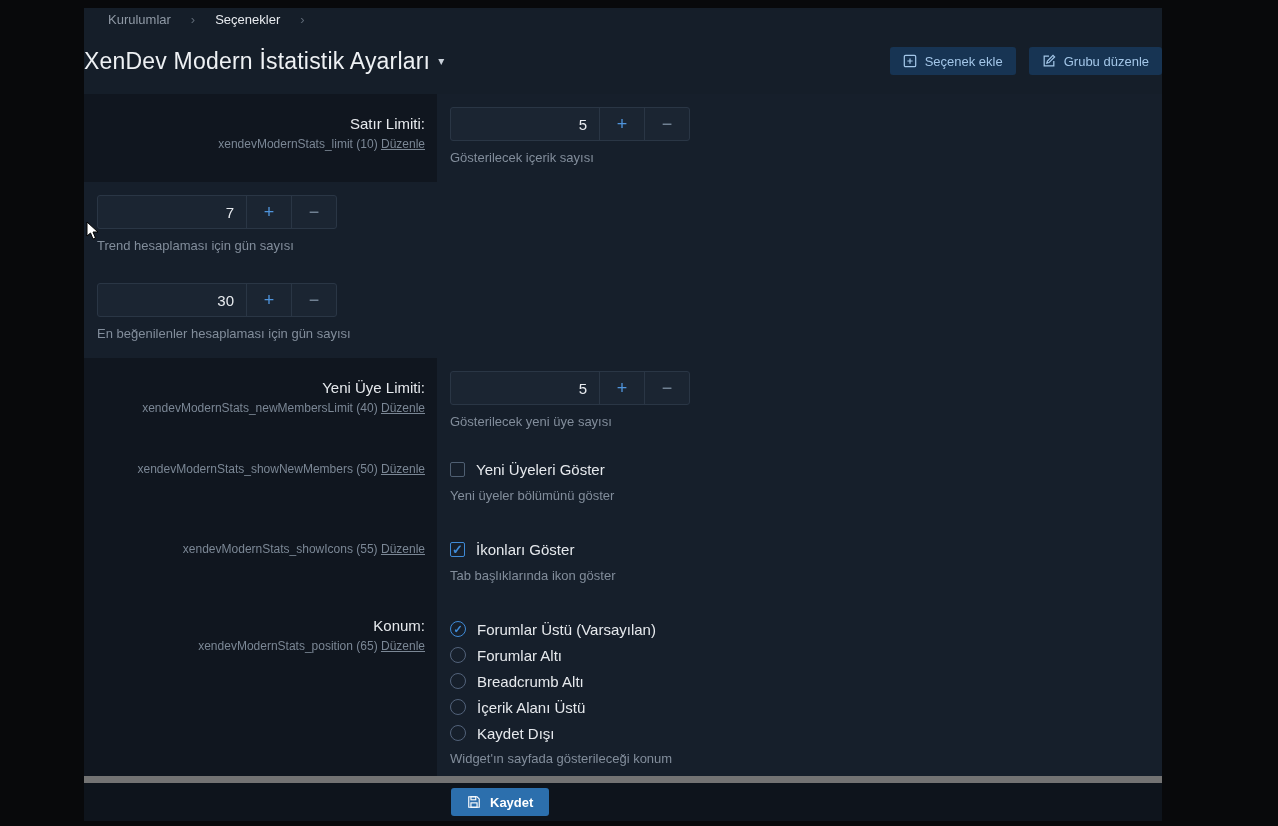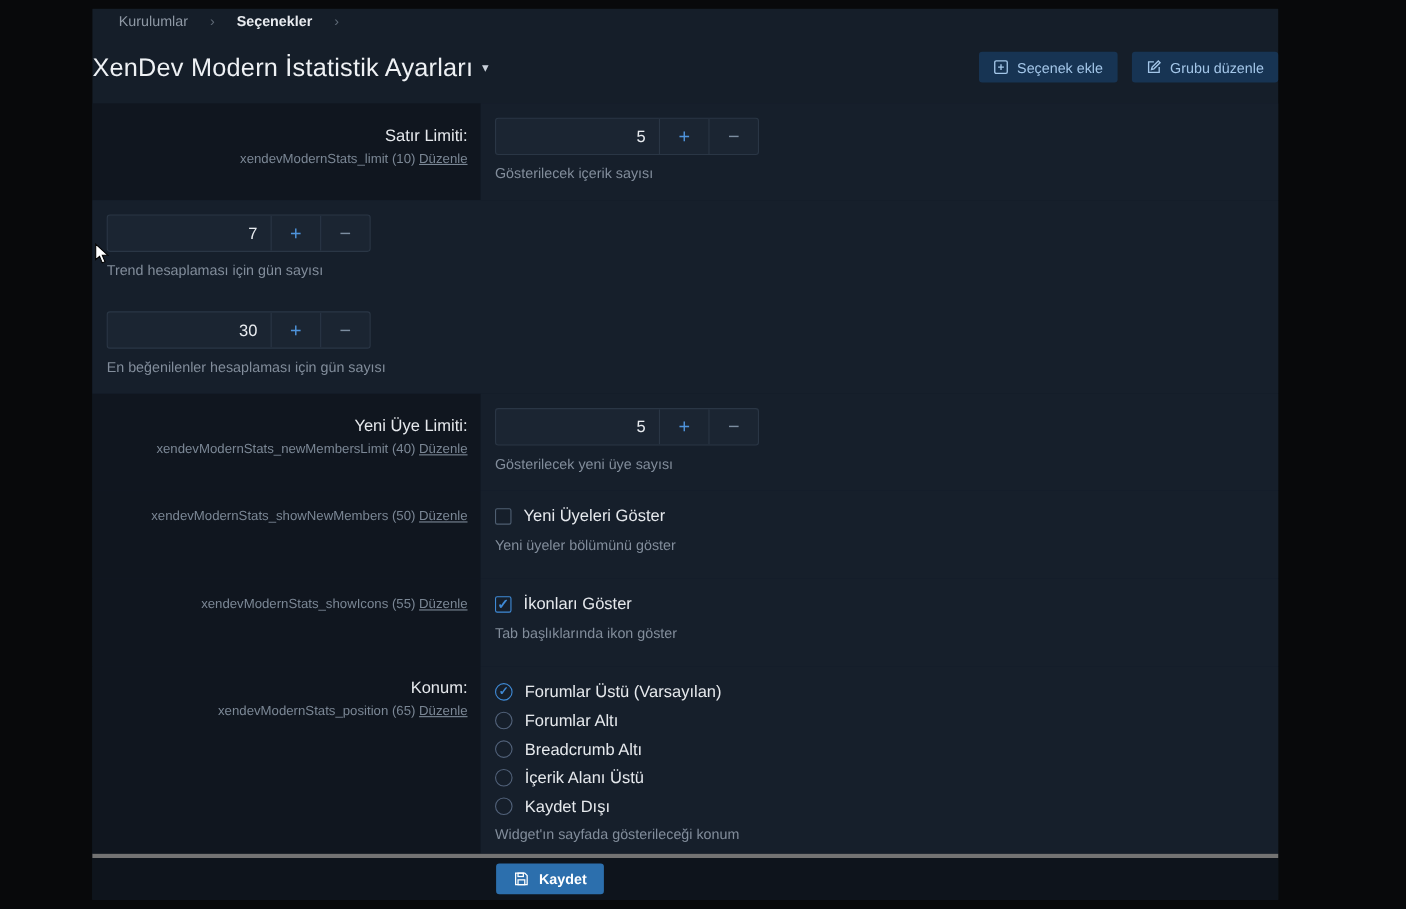--- a/index.html
+++ b/index.html
@@ -4,21 +4,21 @@
 <style>
   html,body{margin:0;padding:0;background:#08090b;}
   .stage{position:relative;width:1278px;height:826px;background:#08090b;overflow:hidden;
          font-family:"Liberation Sans",sans-serif;-webkit-font-smoothing:antialiased;}
   .content{position:absolute;left:84px;top:8px;width:1078px;height:810px;background:#151e29;}
 
   
   .breadcrumb{display:flex;align-items:flex-start;gap:20px;height:26px;padding-top:4px;
               font-size:13px;color:#8f99a5;margin-left:24px;}
   .bc-item{cursor:pointer;}
-  .bc-strong{color:#e8ebef;font-weight:700;}
+  .bc-strong{color:#e8ebef;font-weight:400;}
   .bc-sep{color:#5d6875;font-size:13px;}
 
   
   .title-row{display:flex;align-items:center;justify-content:space-between;margin-top:4px;height:38px;}
   .page-title{margin:0;font-size:23px;font-weight:400;color:#eef1f4;letter-spacing:.2px;display:flex;align-items:center;gap:8px;}
   .caret{font-size:12px;color:#c9d1da;cursor:pointer;}
   .header-buttons{display:flex;gap:13px;}
   .hbtn{display:flex;align-items:center;gap:8px;background:#173453;color:#a3c6e8;border:none;
         border-radius:3px;height:28px;padding:0 13px;font-size:13px;cursor:pointer;
         font-family:"Liberation Sans",sans-serif;}
@@ -60,21 +60,21 @@
 
   .radio-line{display:flex;align-items:center;gap:11px;height:26px;cursor:pointer;}
   .radio{width:16px;height:16px;box-sizing:border-box;border:1px solid #52627a;border-radius:50%;
          display:flex;align-items:center;justify-content:center;}
   .radio.selected{border-color:#3f8ad6;}
   .radio .mark{color:#3f8ad6;font-size:11px;line-height:1;font-weight:700;}
   .radio-label{font-size:15px;color:#e6e9ed;}
   .row-radio .hint{margin-top:5px;}
 
   
-  .form-footer{height:38px;background:#0e141c;border-top:4px solid #737373;display:flex;align-items:center;}
+  .form-footer{height:38px;background:#0e141c;border-top:7px solid #737373;display:flex;align-items:center;}
   .save-btn{display:flex;align-items:center;gap:9px;background:#2c6fad;color:#ffffff;border:none;
             border-radius:3px;height:28px;padding:0 16px;font-size:13px;font-weight:700;cursor:pointer;
             margin-left:367px;font-family:"Liberation Sans",sans-serif;}
   .save-btn svg{width:14px;height:14px;}
 
   .cursor{position:absolute;left:86px;top:221px;pointer-events:none;}
 </style>
 </head>
 <body>
 

